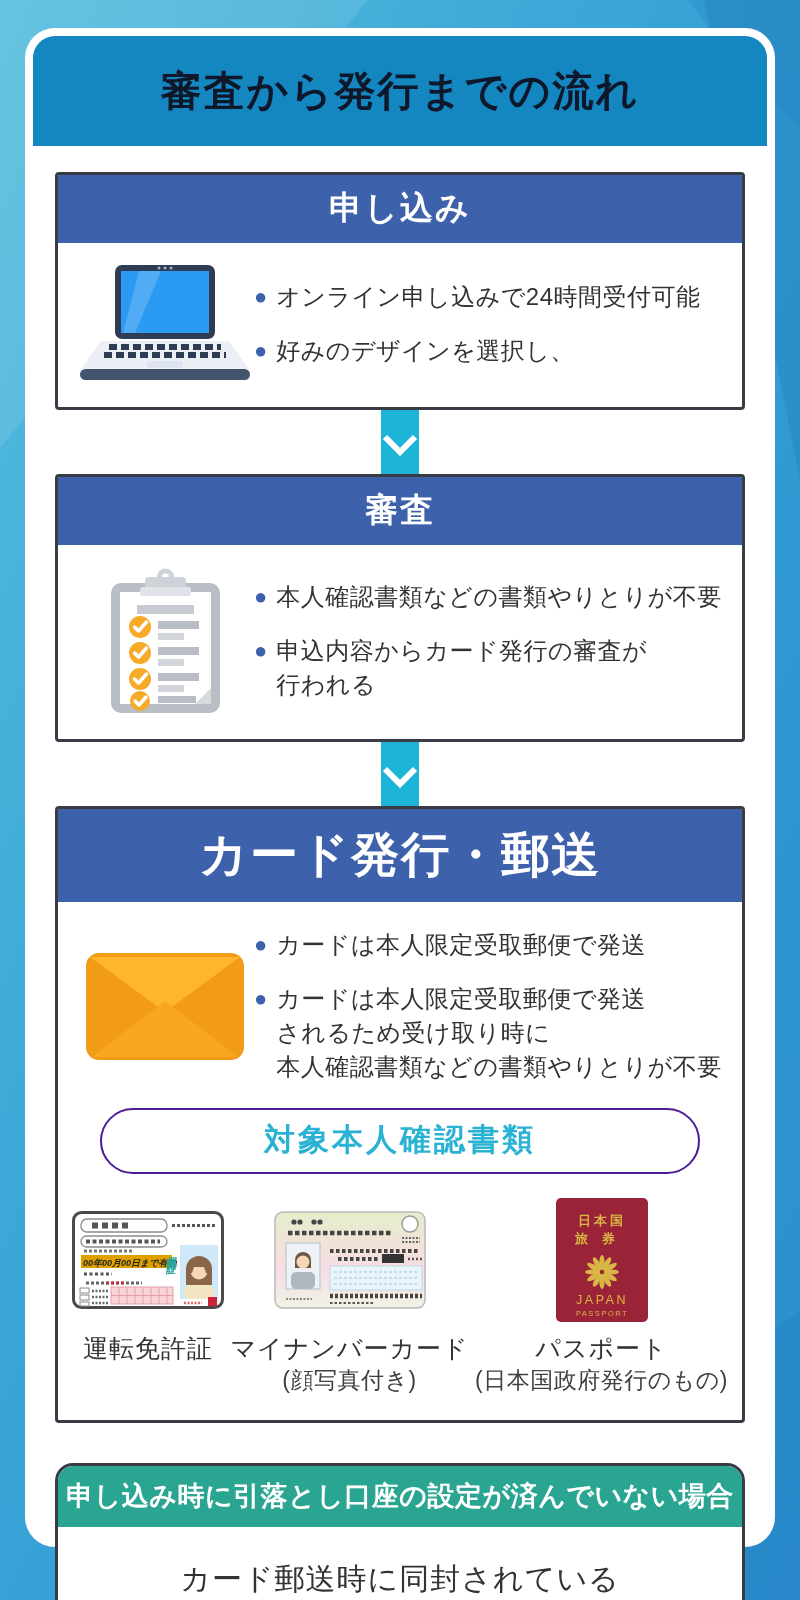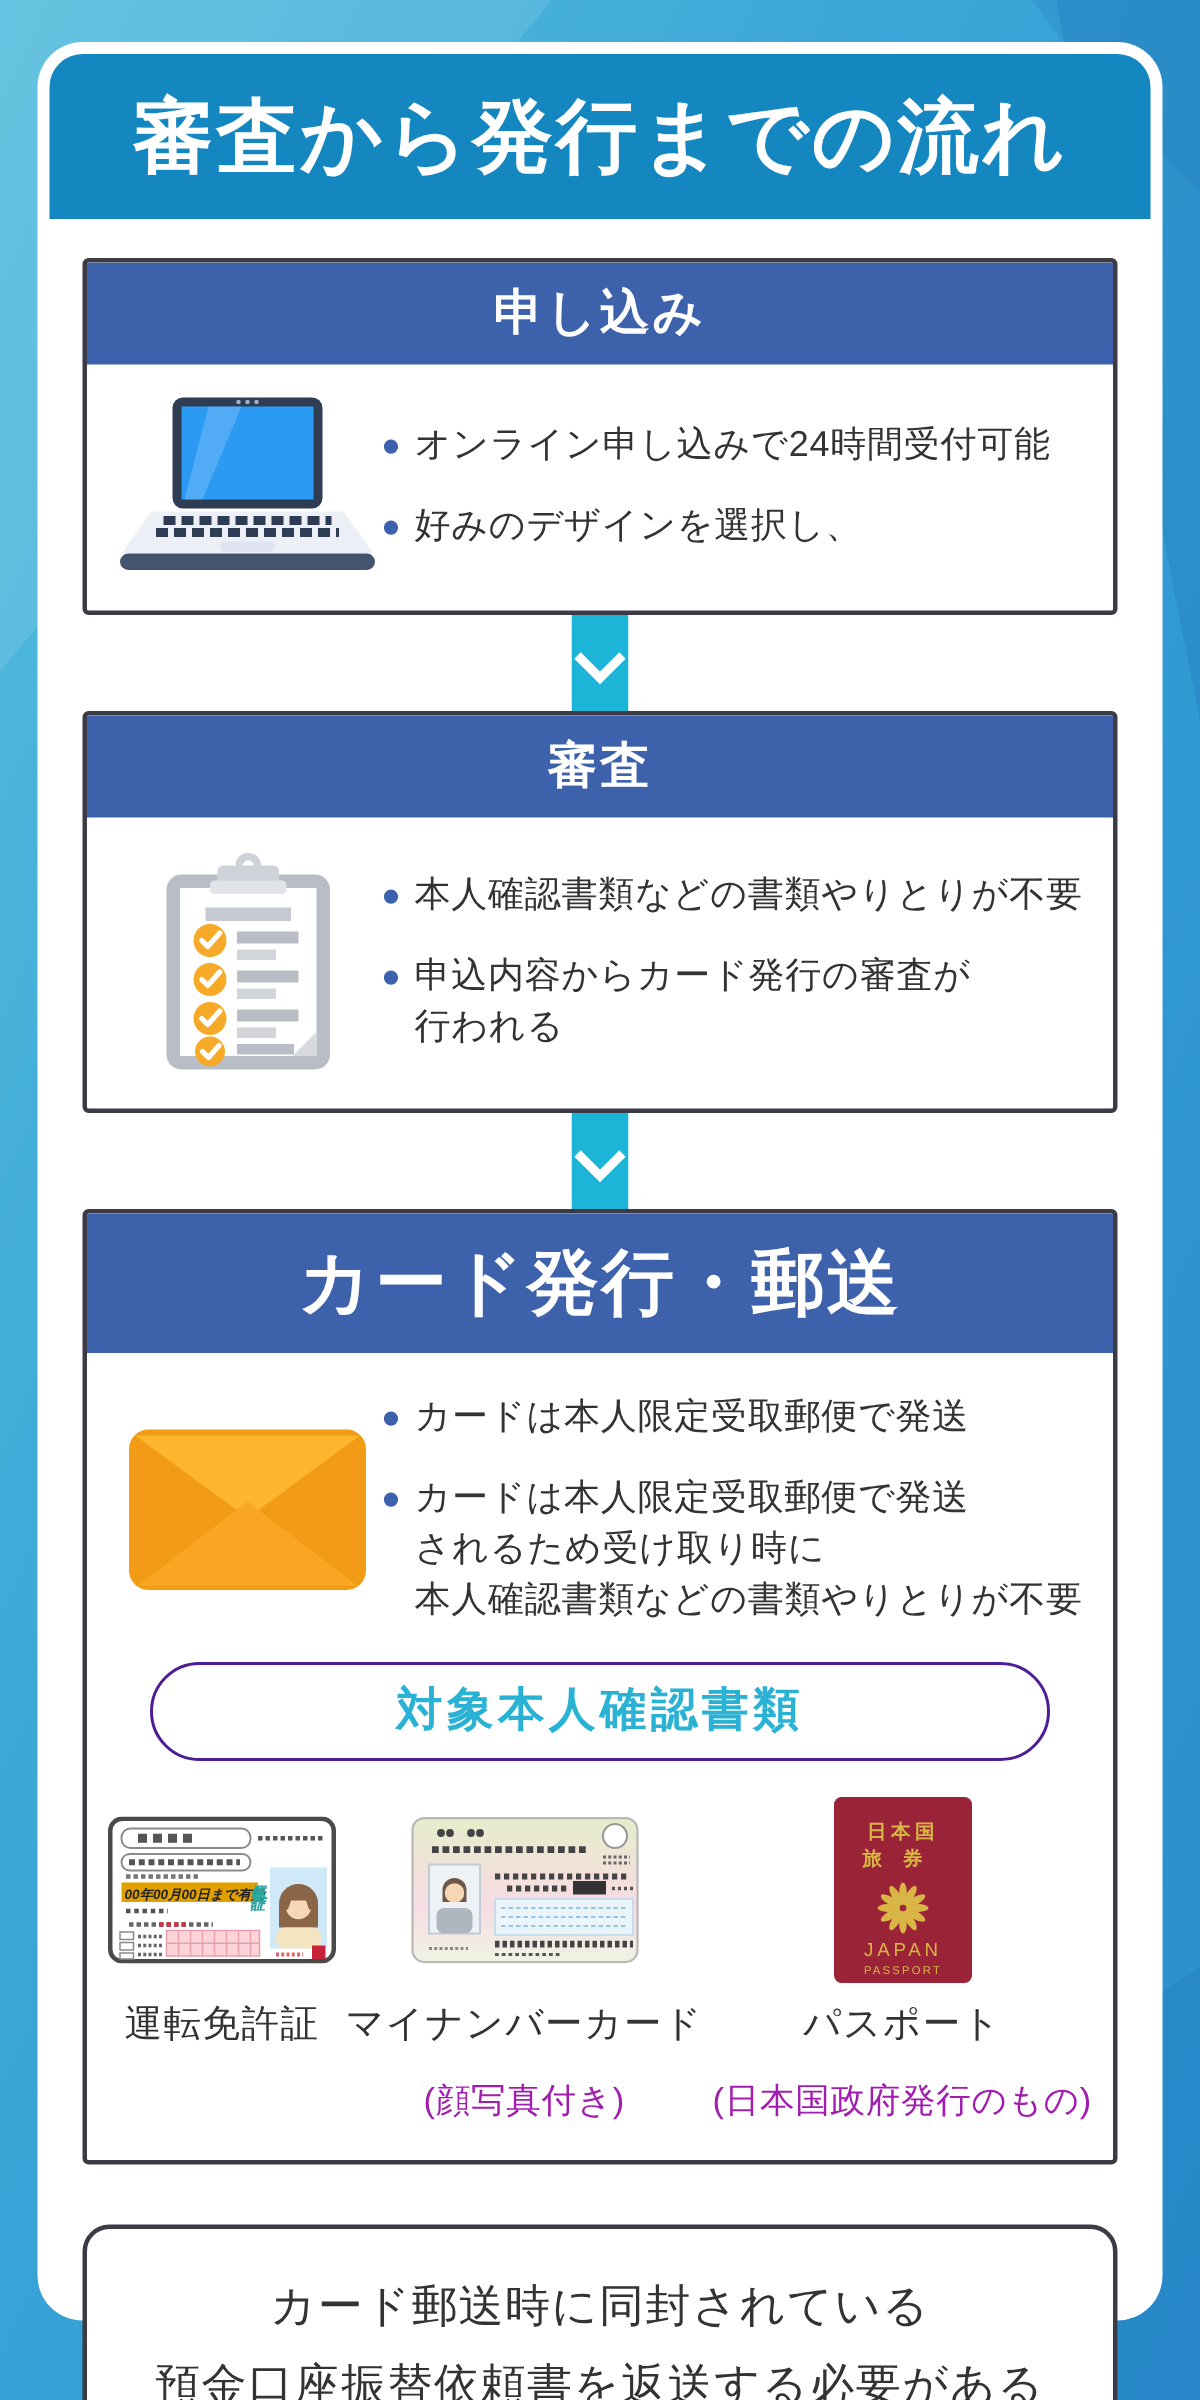--- a/index.html
+++ b/index.html
@@ -21,21 +21,21 @@
   .panel {
     position:absolute; left:25px; top:28px; width:750px; height:1519px;
     background:#ffffff; border-radius:30px;
   }
 
   .main-header {
     margin:8px 8px 0; height:110px; background:#1487c1;
     border-radius:22px 22px 0 0;
     display:flex; align-items:center; justify-content:center;
   }
-  .main-header h1 { color:#ffffff; font-size:54px; font-weight:bold; letter-spacing:2px; }
+  .main-header h1 { color:#0f172a; font-size:41px; font-weight:bold; letter-spacing:2px; }
 
   .content { padding:26px 30px 0; }
 
   .step-card {
     border:3px solid #3b3b46; border-radius:4px; overflow:hidden; background:#fff;
   }
   .step-header {
     background:#3e61ac; color:#fff; text-align:center;
     font-size:33px; font-weight:bold; padding:11px 0 12px; letter-spacing:2px;
   }
@@ -55,21 +55,21 @@
   .pill {
     width:600px; margin:20px auto 0; border:2px solid #4c1d95; border-radius:50px;
     text-align:center; padding:9px 0 11px;
     color:#29b2d4; font-size:31px; font-weight:bold; letter-spacing:3px;
   }
 
   .docs-row { display:flex; justify-content:space-between; margin:22px 14px 0; padding-bottom:24px; }
   .doc { display:flex; flex-direction:column; align-items:center; }
   .doc-iconbox { height:128px; display:flex; align-items:center; justify-content:center; }
   .doc-label { font-size:25px; color:#333; margin-top:8px; letter-spacing:1px; }
-  .doc-sub { font-size:23px; color:#a21caf; margin-top:20px; letter-spacing:.5px; }
+  .doc-sub { font-size:23px; color:#404040; margin-top:0; letter-spacing:.5px; }
   .doc-sub:empty { display:none; }
 
   .note-card { margin-top:40px; border:3px solid #3b3b46; border-radius:18px; overflow:hidden; background:#fff; }
   .note-header {
     background:#2aa591; color:#fff; text-align:center;
     font-size:27px; font-weight:bold; padding:12px 4px 13px; letter-spacing:.5px; white-space:nowrap;
   }
   .note-body { padding:26px 10px 32px; text-align:center; }
   .note-body .line { font-size:30px; color:#333; line-height:1.75; letter-spacing:1px; }
 
@@ -356,20 +356,21 @@
             </svg>
           </div>
           <div class="doc-label">パスポート</div>
           <div class="doc-sub">(日本国政府発行のもの)</div>
         </div>
 
       </div>
     </div>
 
     <div class="note-card">
+      <div class="note-header">申し込み時に引落とし口座の設定が済んでいない場合</div>
       <div class="note-body">
         <div class="line">カード郵送時に同封されている</div>
         <div class="line">預金口座振替依頼書を返送する必要がある</div>
       </div>
     </div>
 
   </div>
 </div>
 
 </body></html>

